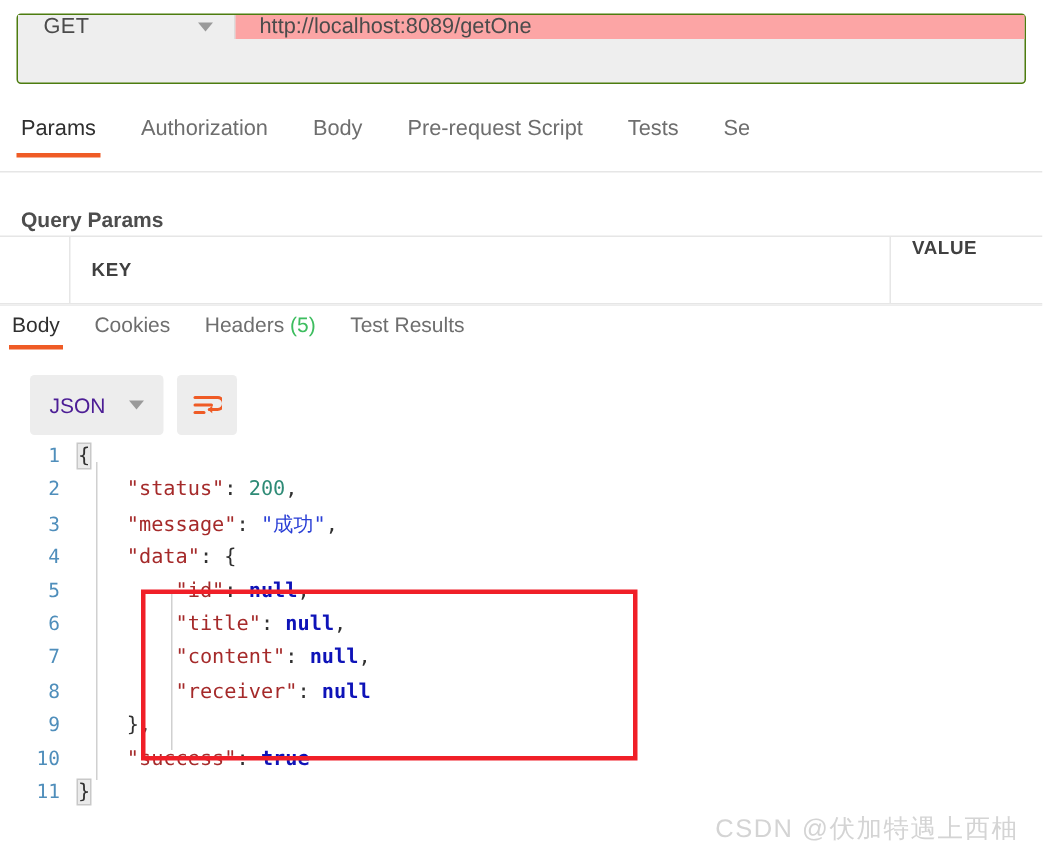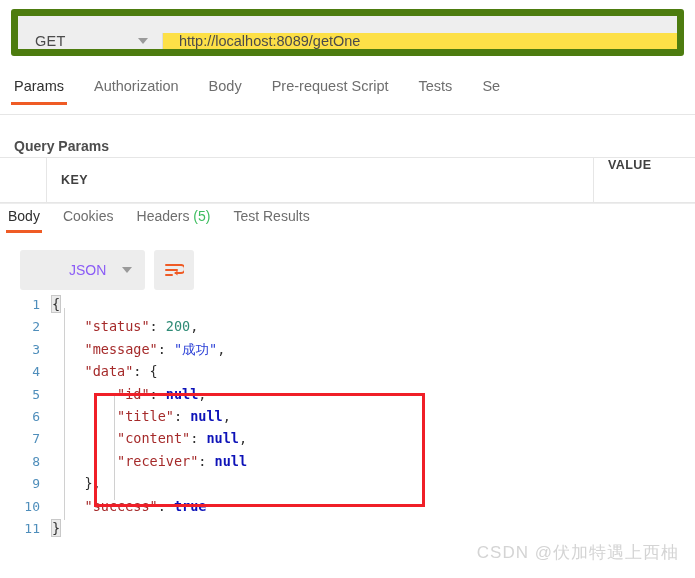--- a/index.html
+++ b/index.html
@@ -18,23 +18,23 @@
 
   
   .url-bar {
     position: absolute;
     left: 11px;
     top: 9px;
     width: 673px;
     height: 47px;
     box-sizing: border-box;
     display: flex;
-    align-items: flex-end;
+    align-items: flex-start;
     background: #eeeeee;
-    border: 7px solid #4d7c0f;
+    border: 1px solid #4d7c0f;
     border-radius: 3px;
   }
   .method-select {
     width: 145px;
     display: flex;
     align-items: center;
     justify-content: space-between;
     padding: 0 14px 0 17px;
     box-sizing: border-box;
     border-right: 1px solid #dcdcdc;
@@ -52,21 +52,21 @@
     border-right: 5px solid transparent;
     border-top: 6px solid #9a9a9a;
   }
   .url-input {
     flex: 1;
     display: flex;
     align-items: center;
     padding-left: 16px;
     font-size: 14.5px;
     color: #4b4b4b;
-    background: #fde047;
+    background: #fca5a5;
     cursor: text;
     overflow: hidden;
     white-space: nowrap;
   }
 
   
   .req-tabs {
     position: absolute;
     left: 0;
     top: 78px;
@@ -216,23 +216,22 @@
     align-items: center;
     background: #ededed;
     border-radius: 3px;
     height: 40px;
     margin-left: 9px;
     padding: 0 13px;
     cursor: pointer;
   }
   .fmt-label {
     font-size: 14px;
-    color: #8b5cf6;
+    color: #4c1d95;
     margin-right: 16px;
-    margin-left: 36px;
   }
   .wrap-btn {
     width: 40px;
     height: 40px;
     background: #ededed;
     border-radius: 3px;
     margin-left: 9px;
     display: flex;
     align-items: center;
     justify-content: center;

